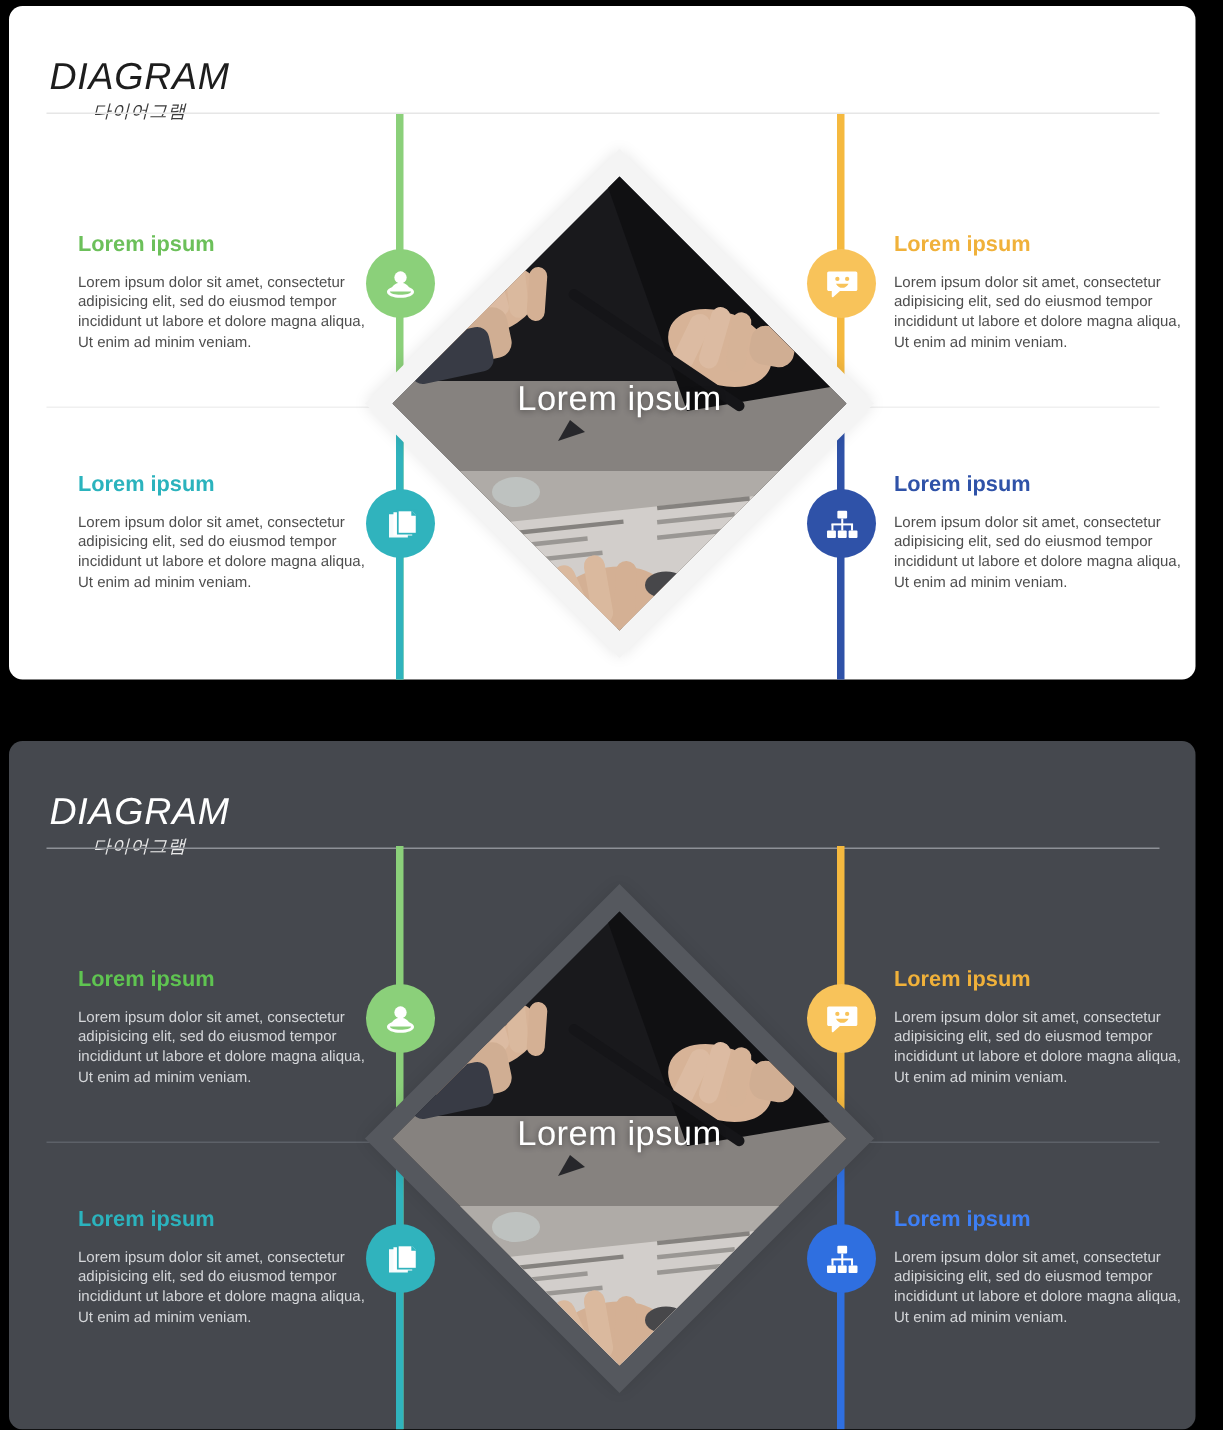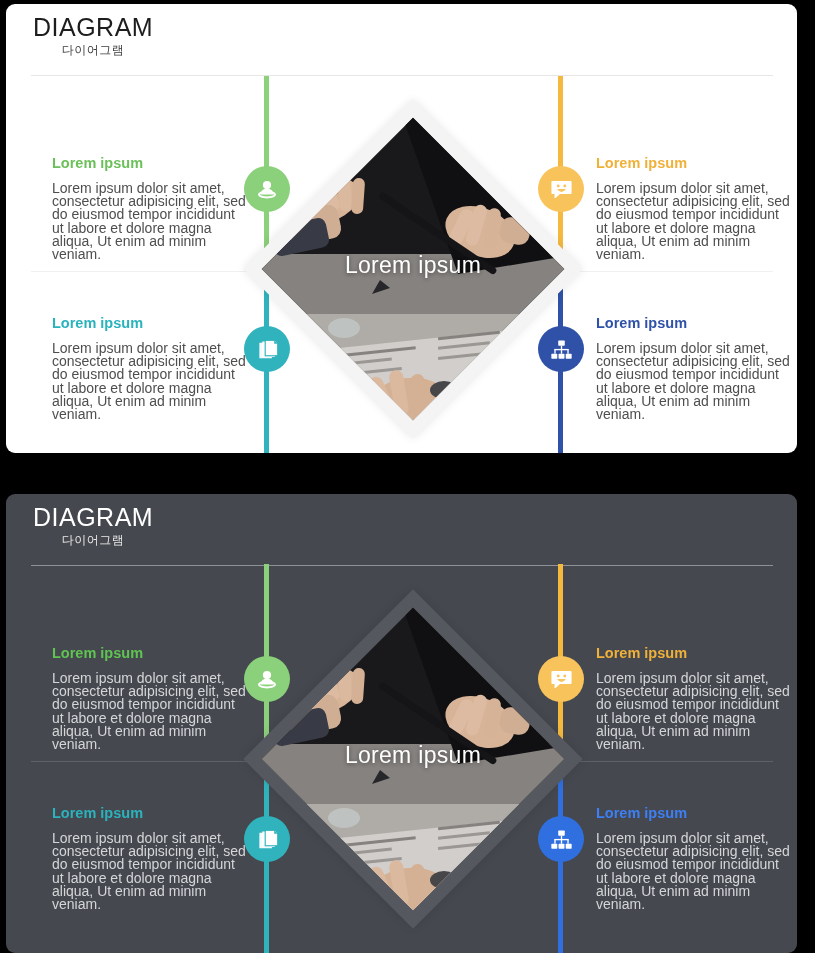--- a/index.html
+++ b/index.html
@@ -40,21 +40,22 @@
     width: 791px;
     height: 459px;
     background: #45484e;
     border-radius: 9px;
   }
 
   
   .hdr {
     position: absolute;
     left: 27px;
-    top: 9px;
+    top: 33px;
+    font-style: italic;
   }
   .hdr-title {
     font-size: 25px;
     letter-spacing: 0.5px;
     line-height: 28px;
     color: #1d1d1d;
     font-weight: 400;
   }
   .panel-dark .hdr-title { color: #ffffff; }
   .hdr-sub {
@@ -134,21 +135,21 @@
   .tblock.row1  { top: 150px; }
   .tblock.row2  { top: 310px; }
 
   .t-head {
     font-size: 14.5px;
     font-weight: bold;
     line-height: 18px;
     margin-bottom: 10px;
   }
   .t-body {
-    font-size: 14px;
+    font-size: 10px;
     line-height: 13.2px;
     color: #4e4e4e;
   }
   .panel-dark .t-body { color: #d4d6d9; }
 
   .c-green  { color: #6cc05a; }
   .c-orange { color: #f0b13a; }
   .c-teal   { color: #2bb3bd; }
   .c-blue   { color: #2f52a8; }
   .panel-dark .c-green  { color: #5fc451; }

